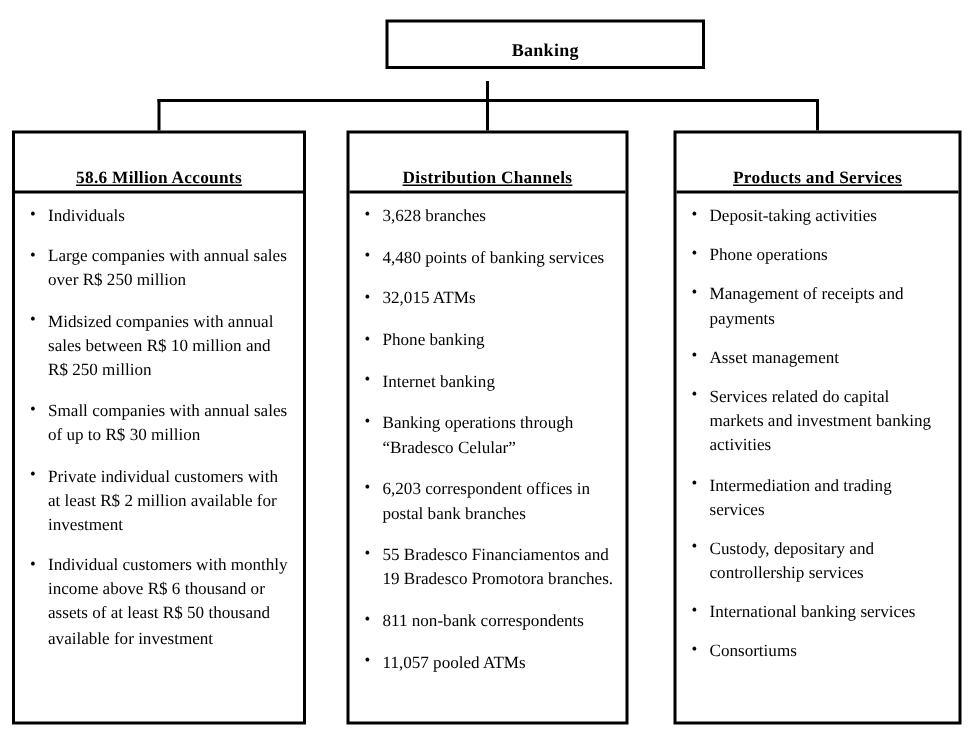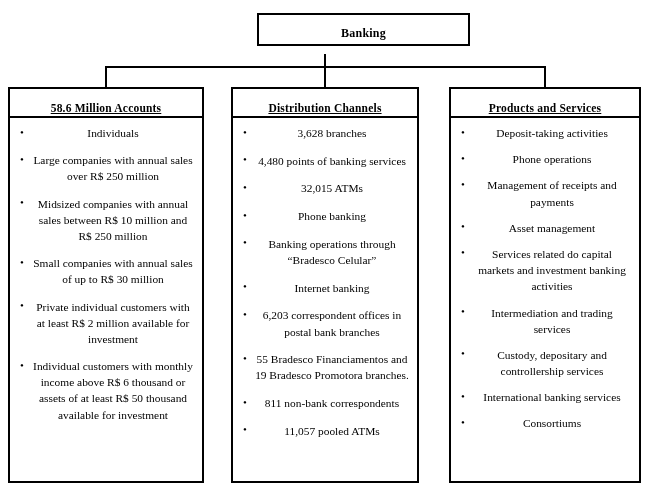--- a/index.html
+++ b/index.html
@@ -64,20 +64,21 @@
   }
   .col-1 { left: 8px;   width: 196px; }
   .col-2 { left: 231px; width: 188px; }
   .col-3 { left: 449px; width: 192px; }
 
   .col-header {
     position: relative;
     height: 29px;
     border-bottom: 2px solid #000;
     box-sizing: border-box;
+    margin-top: 11px;
   }
   .col-header-text {
     position: absolute;
     left: 0;
     right: 0;
     bottom: 2px;
     text-align: center;
     font-size: 11.5px;
     font-weight: bold;
     text-decoration: underline;
@@ -88,21 +89,21 @@
     list-style: none;
     margin: 0;
     padding: 7px 8px 0 10px;
   }
   .col-list li {
     position: relative;
     padding-left: 12px;
     margin-bottom: 11px;
     font-size: 11.4px;
     line-height: 1.42;
-    text-align: center;
+    text-align: left;
   }
   .col-list li::before {
     content: "\2022";
     position: absolute;
     left: 0;
     top: -0.5px;
     font-size: 11px;
     line-height: 1.42;
   }
 
@@ -142,22 +143,22 @@
 
   <div class="col-box col-2">
     <div class="col-header">
       <div class="col-header-text">Distribution Channels</div>
     </div>
     <ul class="col-list">
       <li>3,628 branches</li>
       <li>4,480 points of banking services</li>
       <li>32,015 ATMs</li>
       <li>Phone banking</li>
+      <li>Internet banking</li>
       <li>Banking operations through “Bradesco Celular”</li>
-      <li>Internet banking</li>
       <li>6,203 correspondent offices in postal bank branches</li>
       <li>55 Bradesco Financiamentos and 19 Bradesco Promotora branches.</li>
       <li>811 non-bank correspondents</li>
       <li>11,057 pooled ATMs</li>
     </ul>
   </div>
 
   <div class="col-box col-3">
     <div class="col-header">
       <div class="col-header-text">Products and Services</div>

